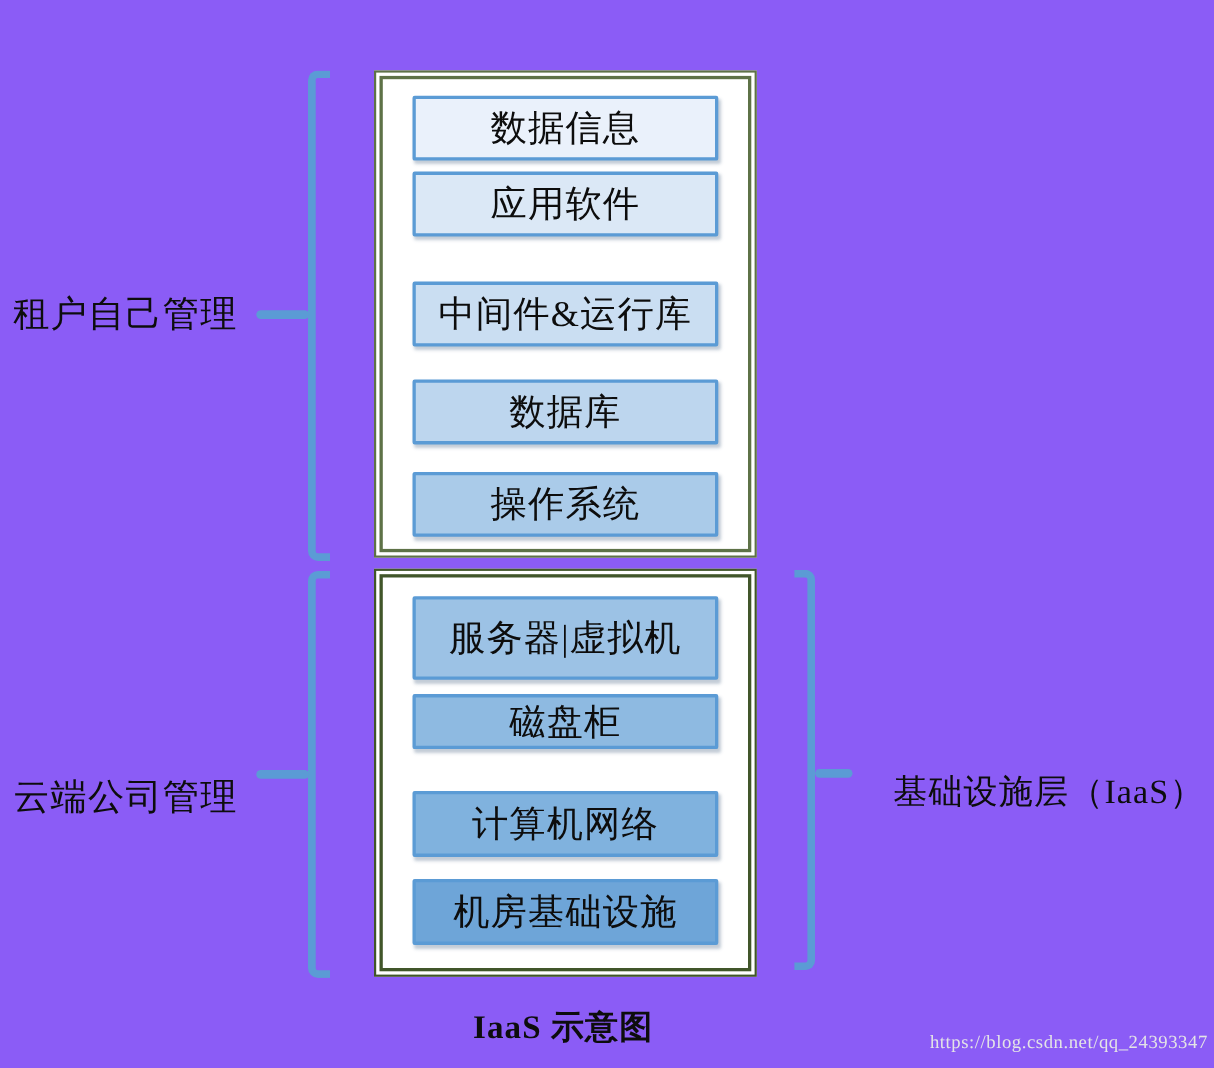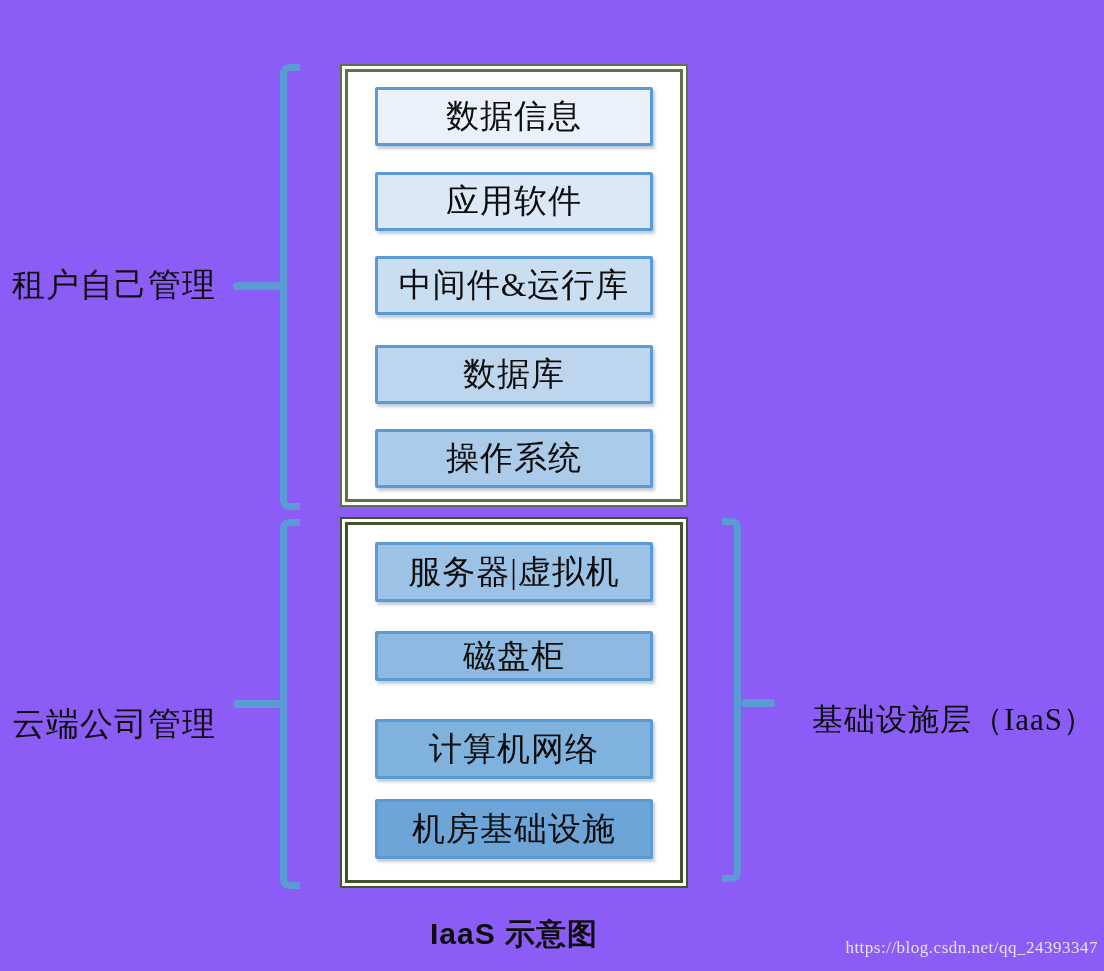--- a/index.html
+++ b/index.html
@@ -37,25 +37,25 @@
     border:3px solid #5b9bd5;
     box-sizing:border-box;
     box-shadow:2px 3px 3px rgba(120,140,165,0.45);
     border-radius:2px;
     display:flex;align-items:center;justify-content:center;
     font-size:33px;
     letter-spacing:1px;
     color:#0d0d0d;
   }
   .b1{top:87px;}
-  .b2{top:172px;}
+  .b2{top:156px;}
   .b3{top:256px;}
   .b4{top:345px;}
   .b5{top:429px;}
-  .b6{top:542px;height:60px;}
+  .b6{top:542px;height:76px;}
   .b7{top:631px;height:50px;}
   .b8{top:719px;height:60px;}
   .b9{top:799px;height:60px;}
 
   
   .bracket-left{
     position:absolute;
     width:20px;
     border-left:7px solid #5b9bd5;
     border-top:7px solid #5b9bd5;
@@ -96,21 +96,21 @@
   #tenant-label{left:12px;top:263px;}
   #cloud-label{left:12px;top:681px;margin-top:21px;}
   #iaas-label{left:812px;top:699px;font-size:31px;font-family:"Liberation Serif","DejaVu Serif",serif;}
 
   
   #caption{
     position:absolute;
     left:430px;top:914px;
     font-size:30px;
     font-weight:bold;
-    font-family:Liberation Sans, sans-serif;
+    font-family:Liberation Serif, serif;
     letter-spacing:1px;
     color:#0d0d0d;
   }
   #watermark{
     position:absolute;
     right:6px;top:938px;
     font-size:17px;
     font-family:Liberation Serif, serif;
     color:#e4e4e6;
     letter-spacing:0.5px;

